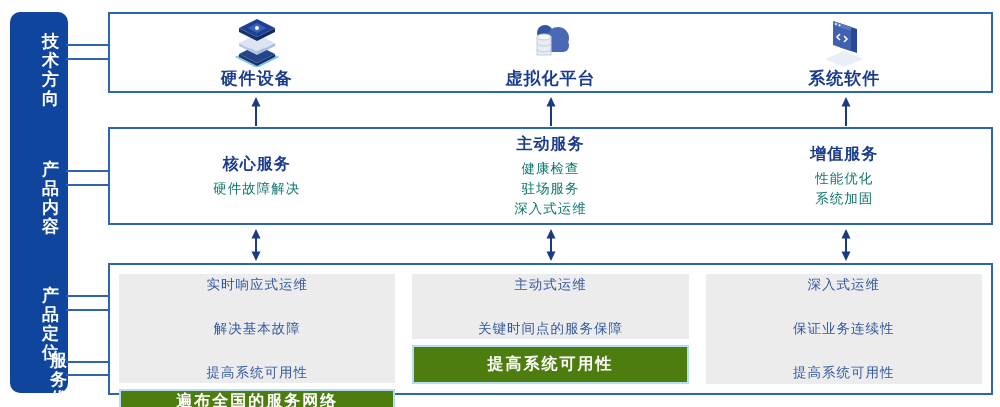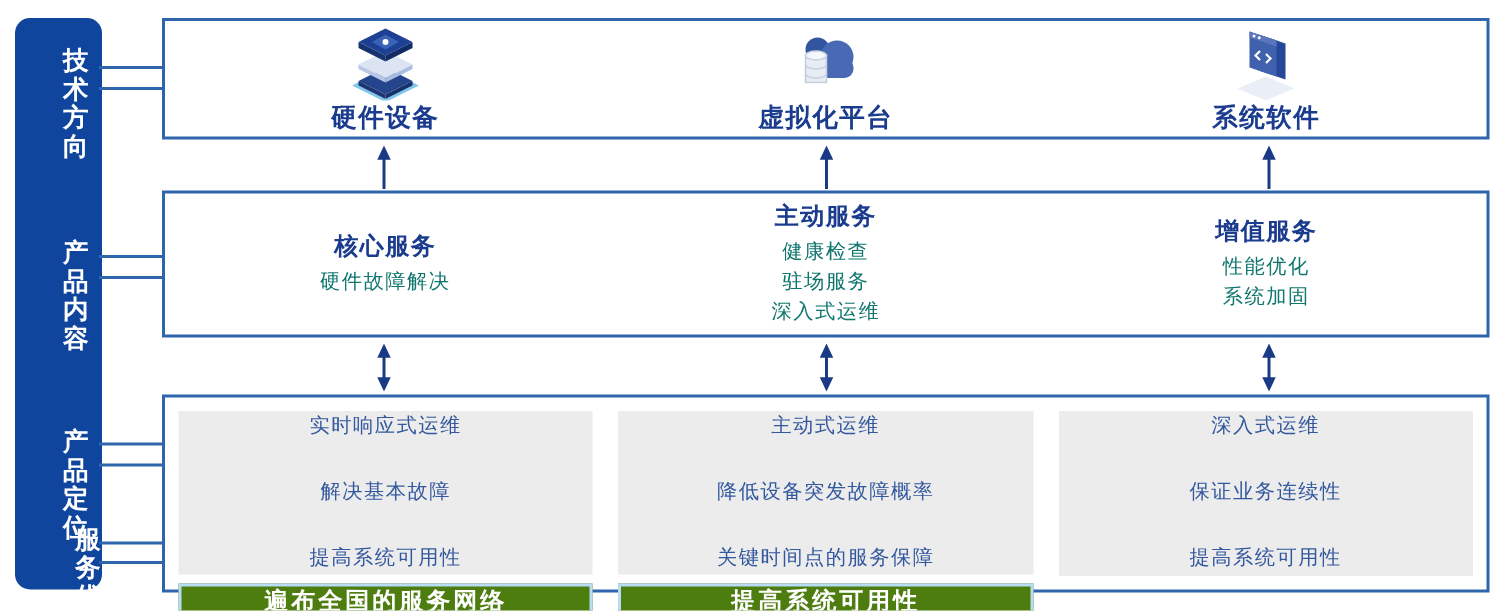--- a/index.html
+++ b/index.html
@@ -194,21 +194,20 @@
       <div class="card-gray">
         <div class="card-line">实时响应式运维</div>
         <div class="card-line">解决基本故障</div>
         <div class="card-line">提高系统可用性</div>
       </div>
       <div class="card-bar">遍布全国的服务网络</div>
     </div>
     <div class="card">
       <div class="card-gray">
         <div class="card-line">主动式运维</div>
-        <div class="card-line">降低设备突发故障概率</div>
         <div class="card-line">关键时间点的服务保障</div>
       </div>
       <div class="card-bar">提高系统可用性</div>
     </div>
     <div class="card">
       <div class="card-gray">
         <div class="card-line">深入式运维</div>
         <div class="card-line">保证业务连续性</div>
         <div class="card-line">提高系统可用性</div>
       </div>

